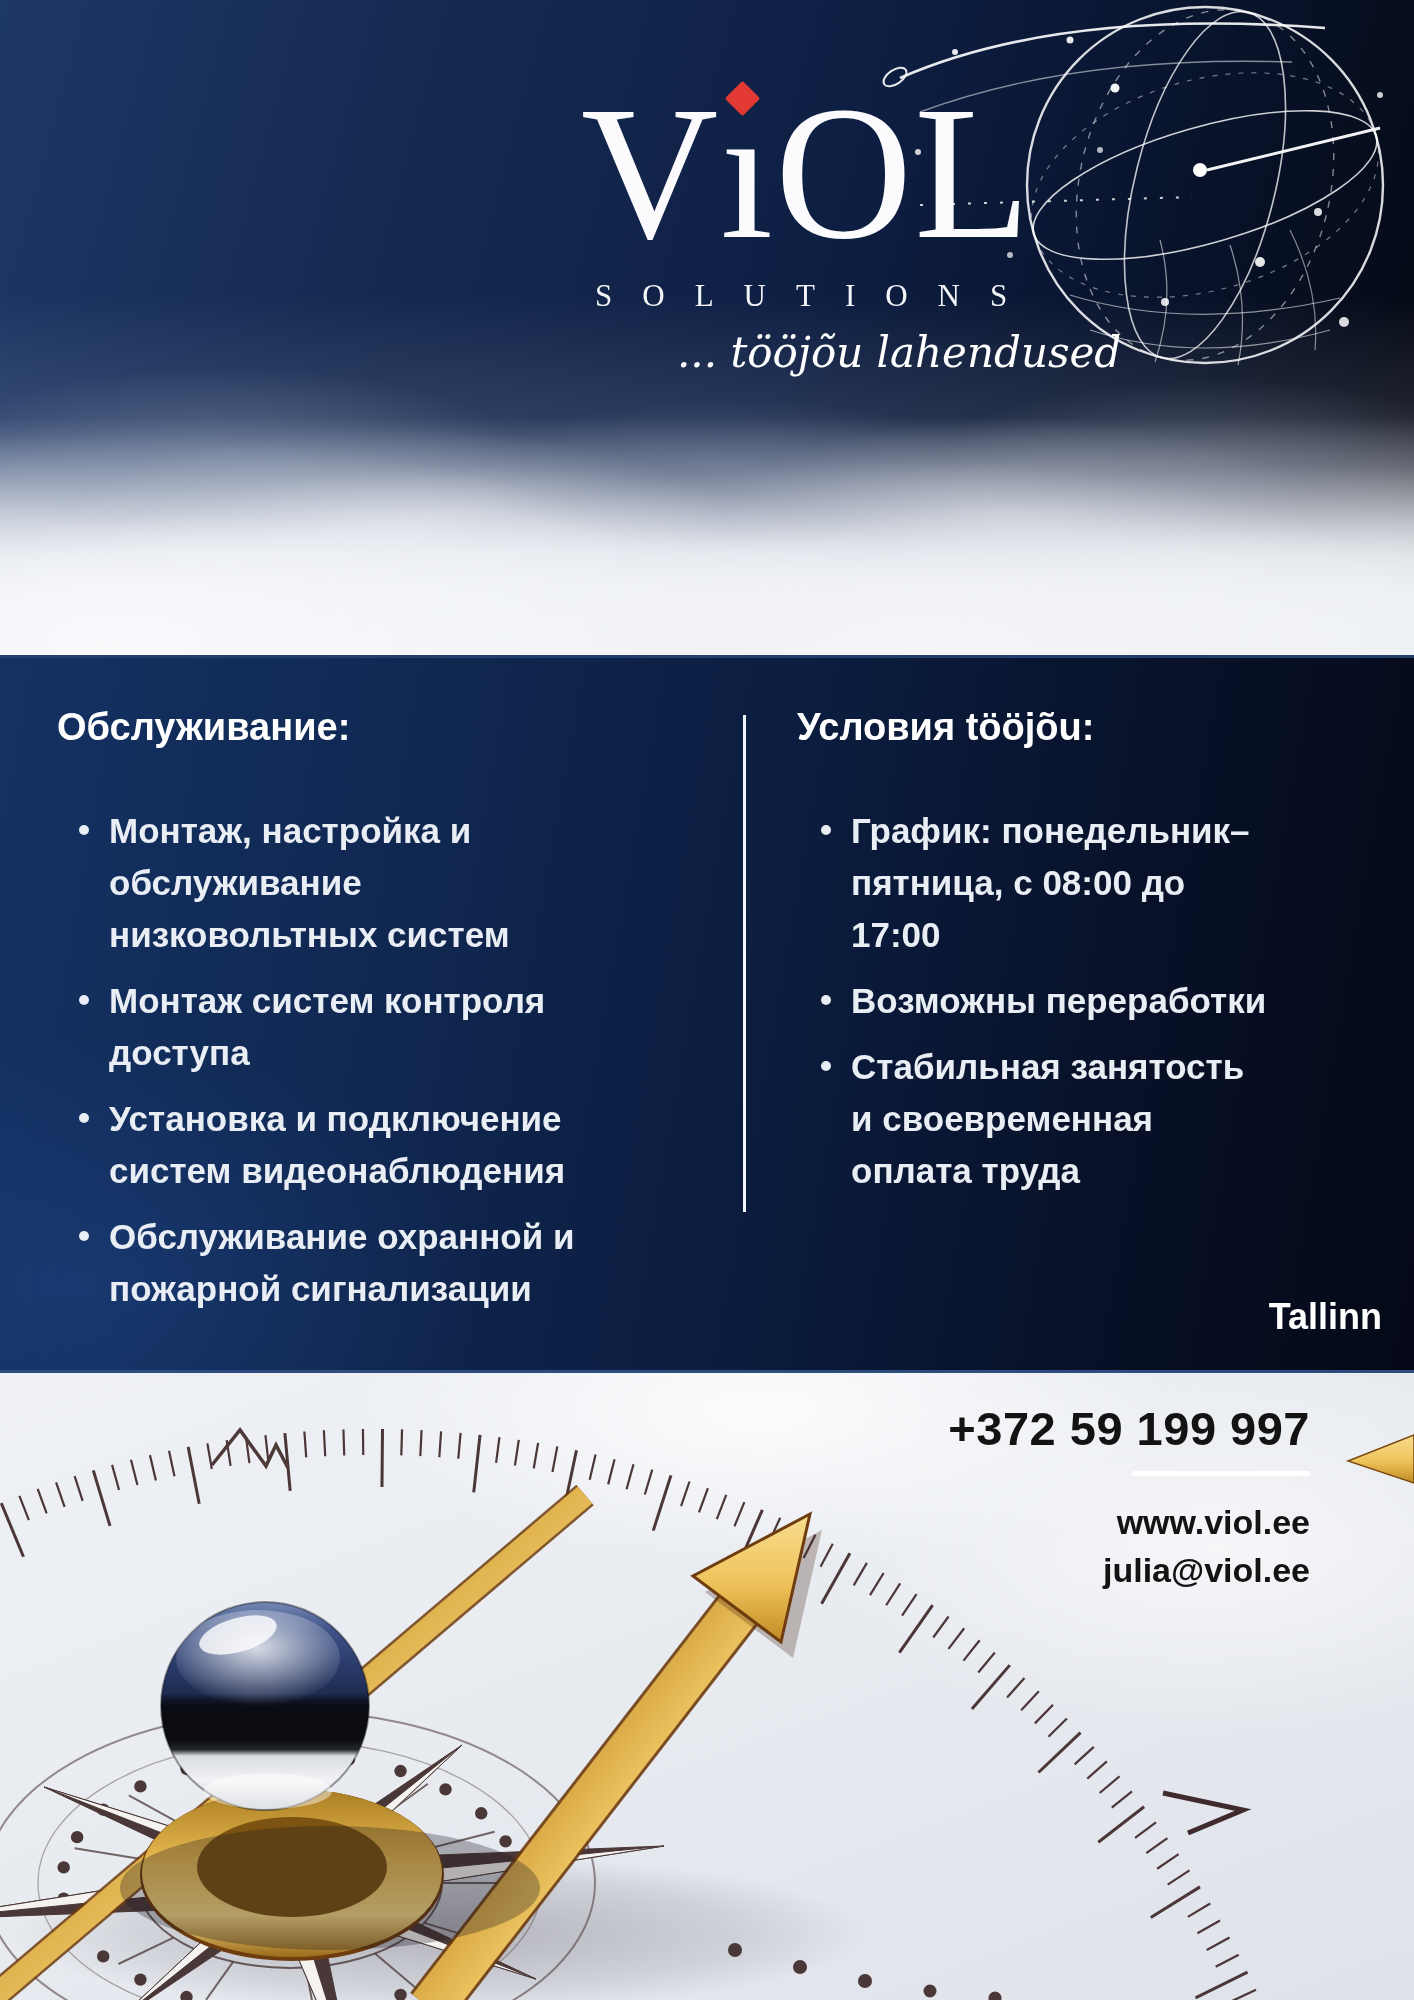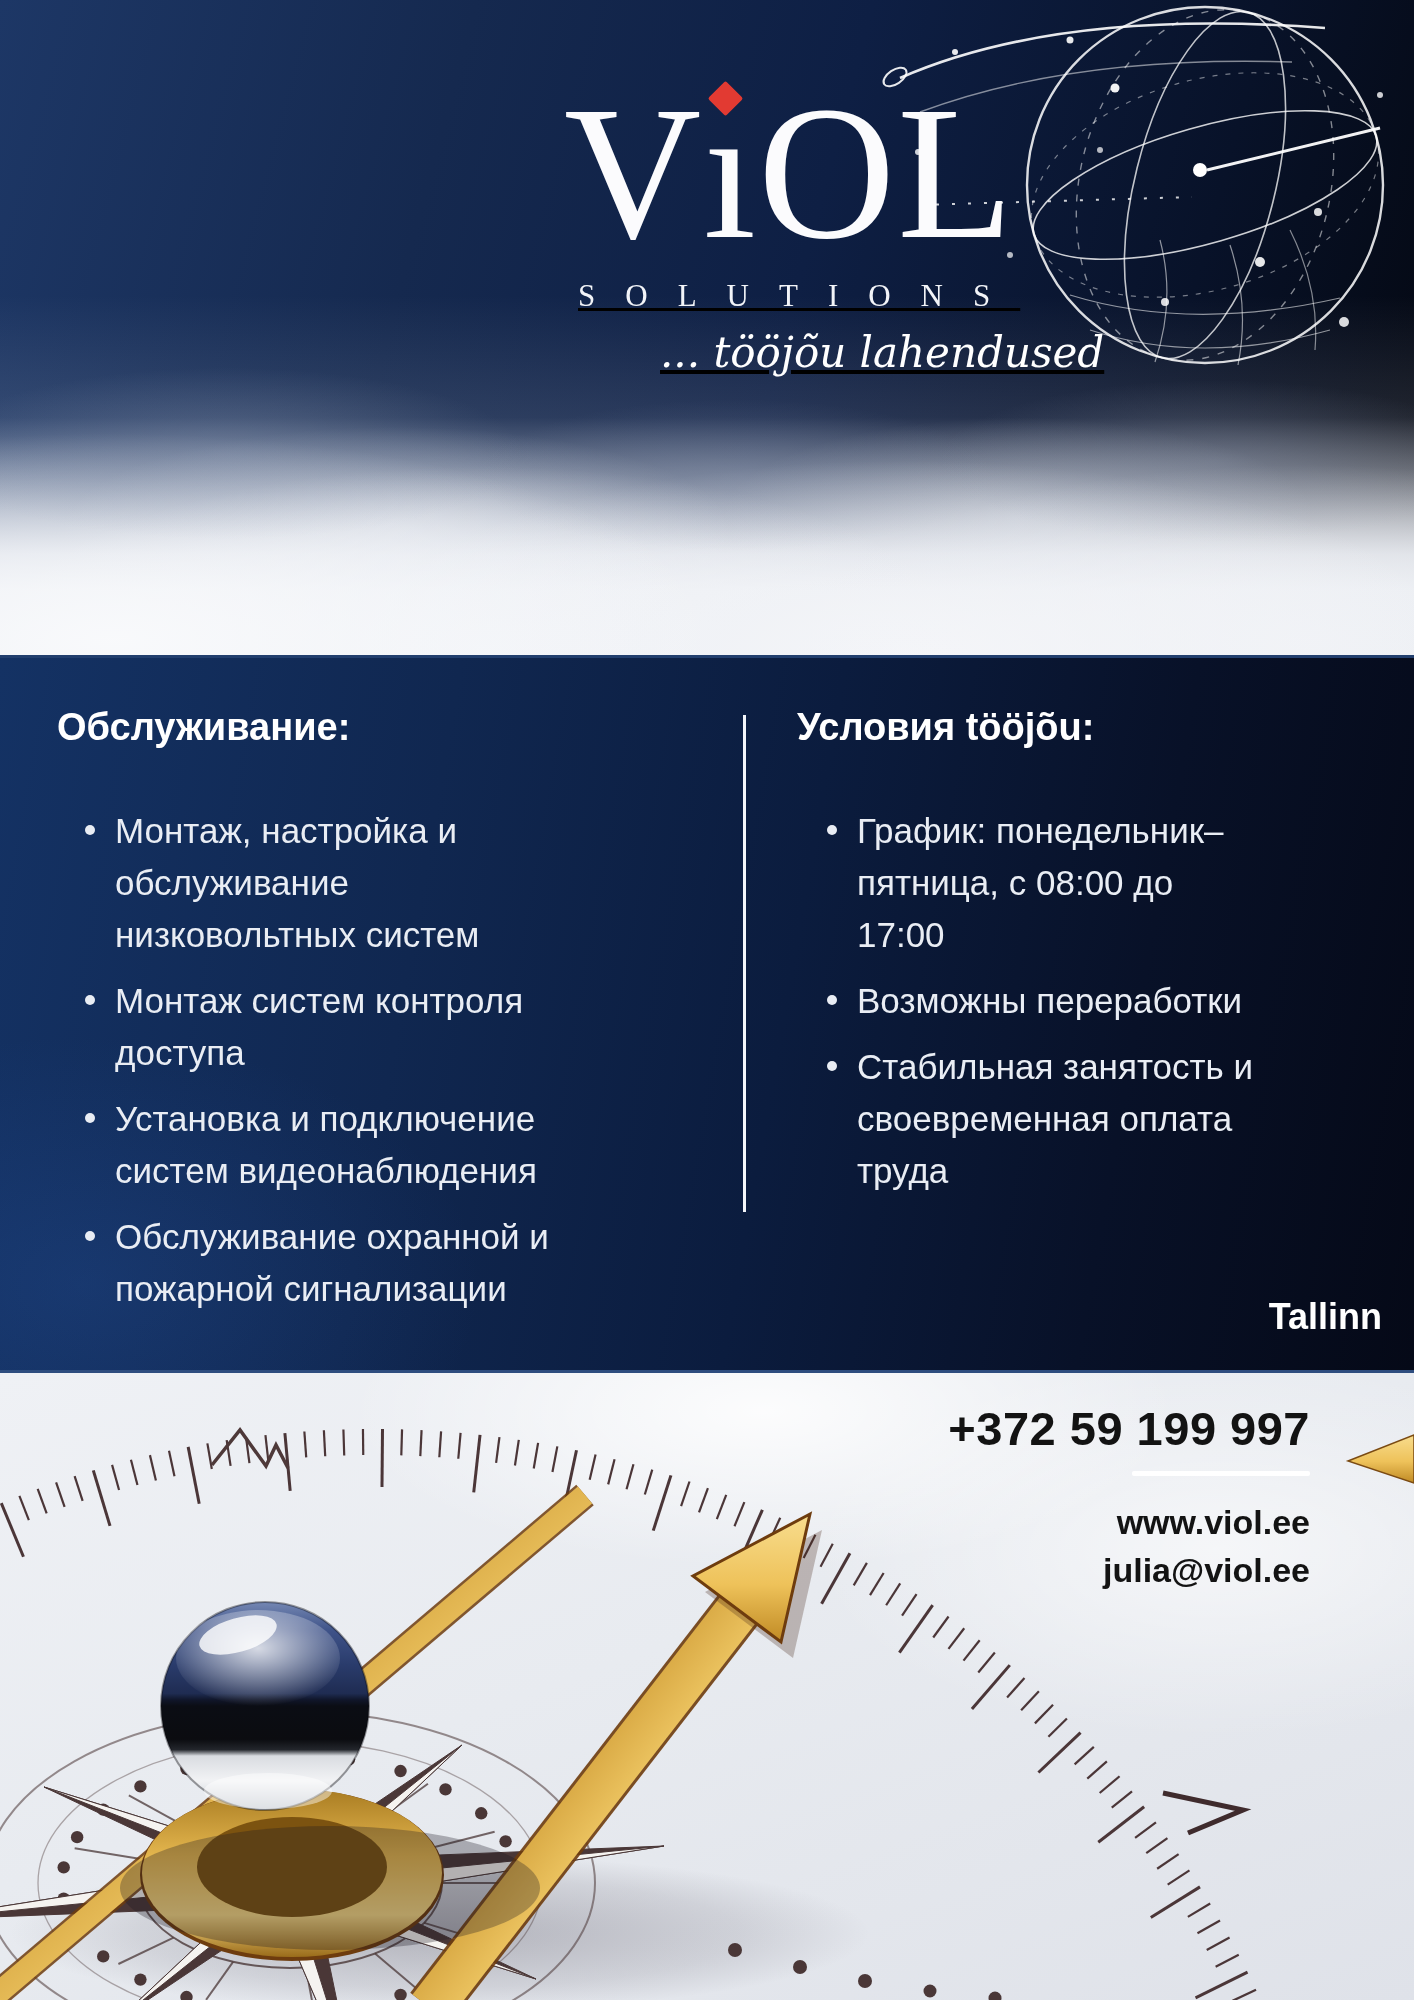--- a/index.html
+++ b/index.html
@@ -6,21 +6,21 @@
   .poster {
     position:relative; width:1414px; height:2000px; overflow:hidden;
     font-family:"Liberation Sans", sans-serif; margin:0 auto; background:#e9ecf1;
   }
   
   .hero {
     position:absolute; left:0; top:0; width:1414px; height:655px;
     background:linear-gradient(105deg,#1d3766 0%,#15294f 30%,#0e1f44 55%,#081229 80%,#04070f 100%);
   }
   .globe { position:absolute; right:0; top:0; }
-  .logo-block { position:absolute; left:564px; top:78px; width:540px; z-index:3;text-decoration:underline; }
+  .logo-block { position:absolute; left:581px; top:78px; width:540px; z-index:3; }
   .logo-word {
     position:relative; display:inline-block; color:#fbfbfd;
     font-family:"Liberation Serif","DejaVu Serif",serif;
     font-size:190px; line-height:190px; letter-spacing:2px;
   }
   .logo-diamond {
     position:absolute; left:149px; top:8px; width:25px; height:25px;
     transform:rotate(45deg); border-radius:2px;
   }
   .logo-solutions {
@@ -61,21 +61,21 @@
     background:
       radial-gradient(40% 50% at 6% 88%, rgba(45,95,180,.22), transparent 70%),
       linear-gradient(100deg,#143264 0%,#102750 30%,#0b1c3e 55%,#081128 78%,#050917 100%);
     border-top:3px solid #223f6e; border-bottom:3px solid #2e4d7f; box-sizing:border-box;
     color:#eef1f6;
   }
   .col { position:absolute; top:48px; }
   .col-left  { left:57px;  width:532px; }
   .col-right { left:797px; width:486px; }
   .col h2 { margin:0 0 56px 0; font-size:38px; font-weight:700; color:#ffffff; }
-  .col ul { list-style:none; margin:18px; padding:0 0 0 40px; font-size:35px; line-height:52px; }
+  .col ul { list-style:none; margin:12px; padding:0 0 0 40px; font-size:35px; line-height:52px;font-weight:bold; }
   .col-right ul { padding-left:42px; }
   .col li { position:relative; margin-bottom:14px; color:#e9edf4; }
   .col li::before {
     content:""; position:absolute; left:-30px; top:20px; width:10px; height:10px;
     border-radius:50%; background:#e9edf4;
   }
   .mid-divider { position:absolute; left:743px; top:57px; width:3px; height:497px; background:#f3f6fa; }
   .location-badge { position:absolute; right:32px; bottom:32px; font-size:36px; font-weight:700; color:#ffffff; }
   
   .bottom {

